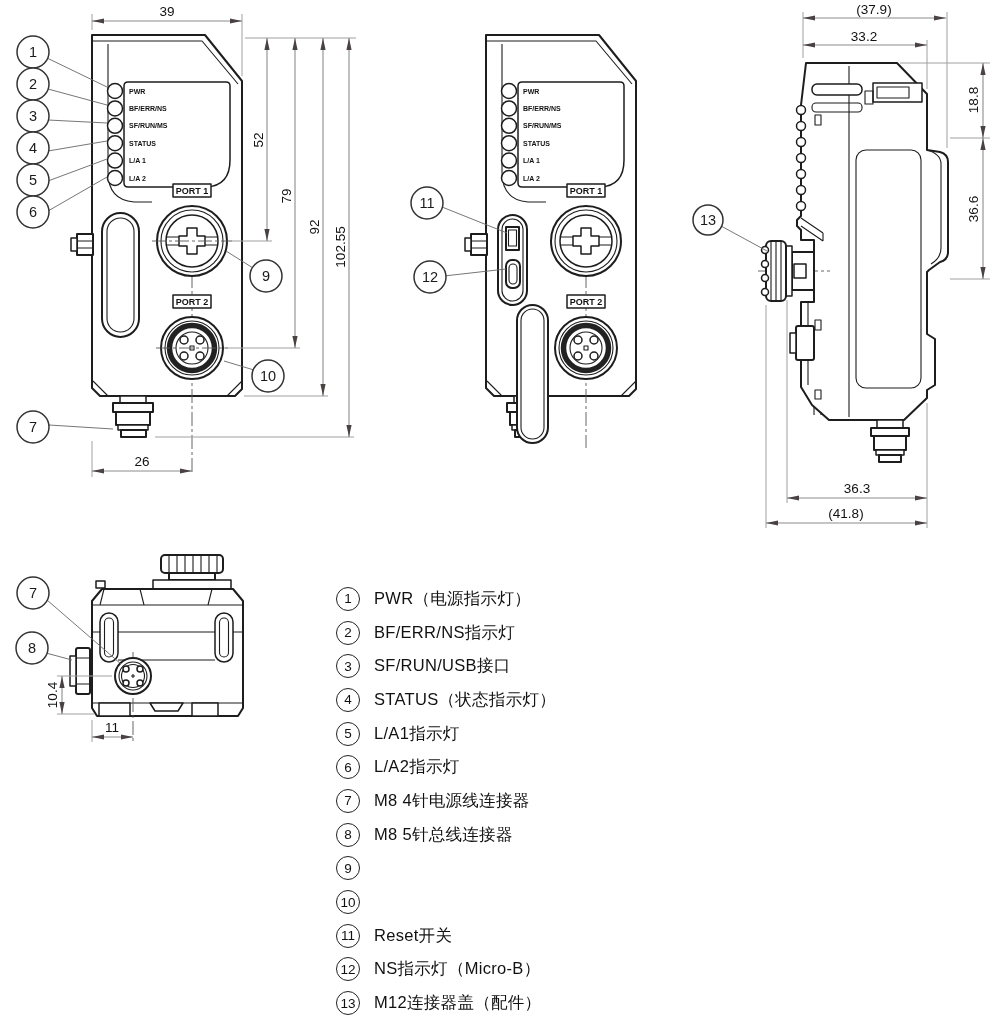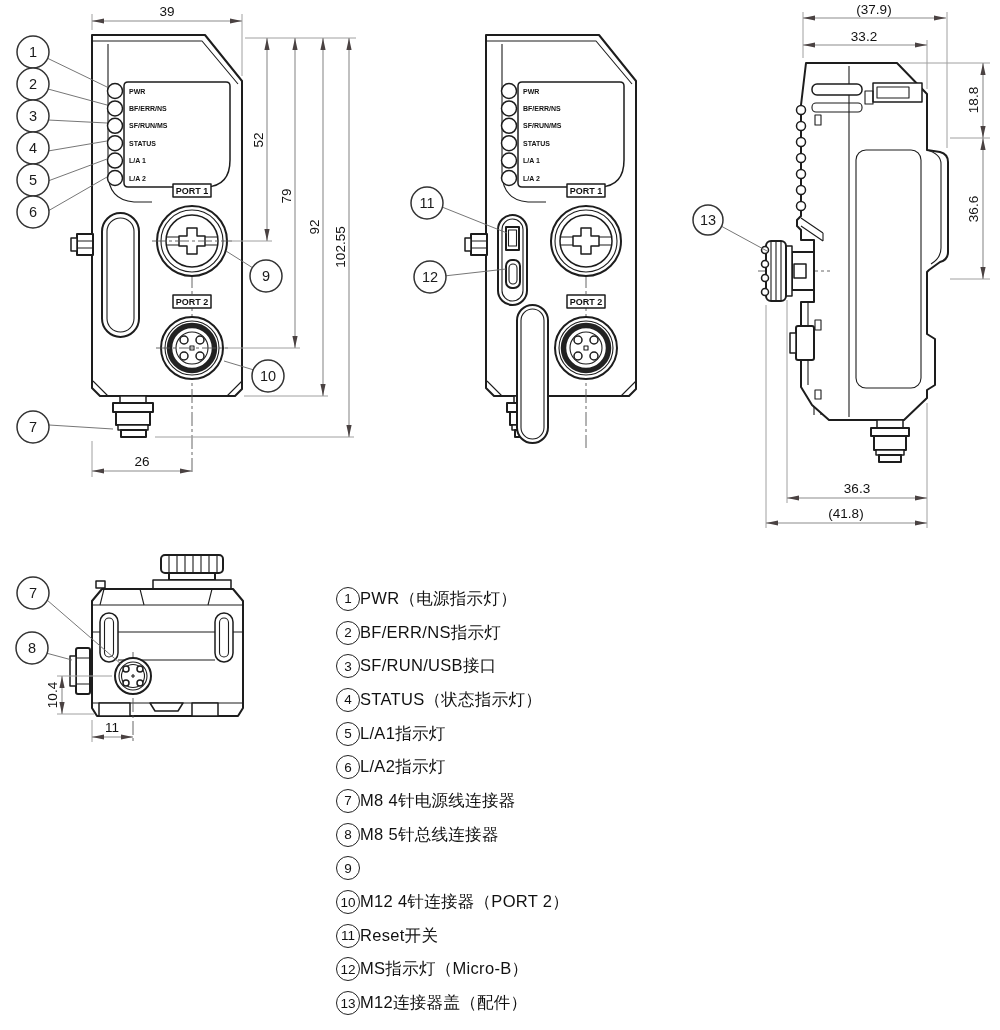--- a/index.html
+++ b/index.html
@@ -21,21 +21,21 @@
   .co-c{fill:#fff;stroke:#333;stroke-width:1.5;}
   .co-t{font-size:14.5px;fill:#1a1a1a;text-anchor:middle;}
   .lead{fill:none;stroke:#666;stroke-width:0.9;}
   .ledt{font-size:7px;font-weight:bold;fill:#111;}
   .portt{font-size:9px;font-weight:bold;fill:#111;text-anchor:middle;}
   
   .legend{position:absolute;left:336px;top:582px;width:420px;}
   .legend-row{height:33.7px;display:flex;align-items:center;}
   .lnum{flex:0 0 auto;width:22px;height:22px;border:1.5px solid #222;border-radius:50%;
         display:flex;align-items:center;justify-content:center;font-size:13.5px;color:#111;}
-  .ltxt{font-size:16.5px;letter-spacing:0.3px;white-space:nowrap;color:#111;}
+  .ltxt{margin-left:14px;font-size:16.5px;letter-spacing:0.3px;white-space:nowrap;color:#111;}
 </style>
 </head>
 <body>
 
 
 
 <svg width="1000" height="1030" viewBox="0 0 1000 1030">
   <defs>
     <marker id="me" markerUnits="userSpaceOnUse" markerWidth="13" markerHeight="6" refX="12" refY="3" orient="auto">
       <path d="M0,0.4 L12,3 L0,5.6 Z" fill="#4a4242"></path>
@@ -460,29 +460,28 @@
   </div>
   <div class="legend-row">
     <span class="lnum">8</span>
     <span class="ltxt">M8 5针总线连接器</span>
   </div>
   <div class="legend-row">
     <span class="lnum">9</span>
   </div>
   <div class="legend-row">
     <span class="lnum">10</span>
-    <span class="ltxt">M12 4针连接器（PORT 2）</span>
   </div>
   <div class="legend-row">
     <span class="lnum">11</span>
     <span class="ltxt">Reset开关</span>
   </div>
   <div class="legend-row">
     <span class="lnum">12</span>
-    <span class="ltxt">MS指示灯（Micro-B）</span>
+    <span class="ltxt">NS指示灯（Micro-B）</span>
   </div>
   <div class="legend-row">
     <span class="lnum">13</span>
     <span class="ltxt">M12连接器盖（配件）</span>
   </div>
 </div>
 
 
 
 

